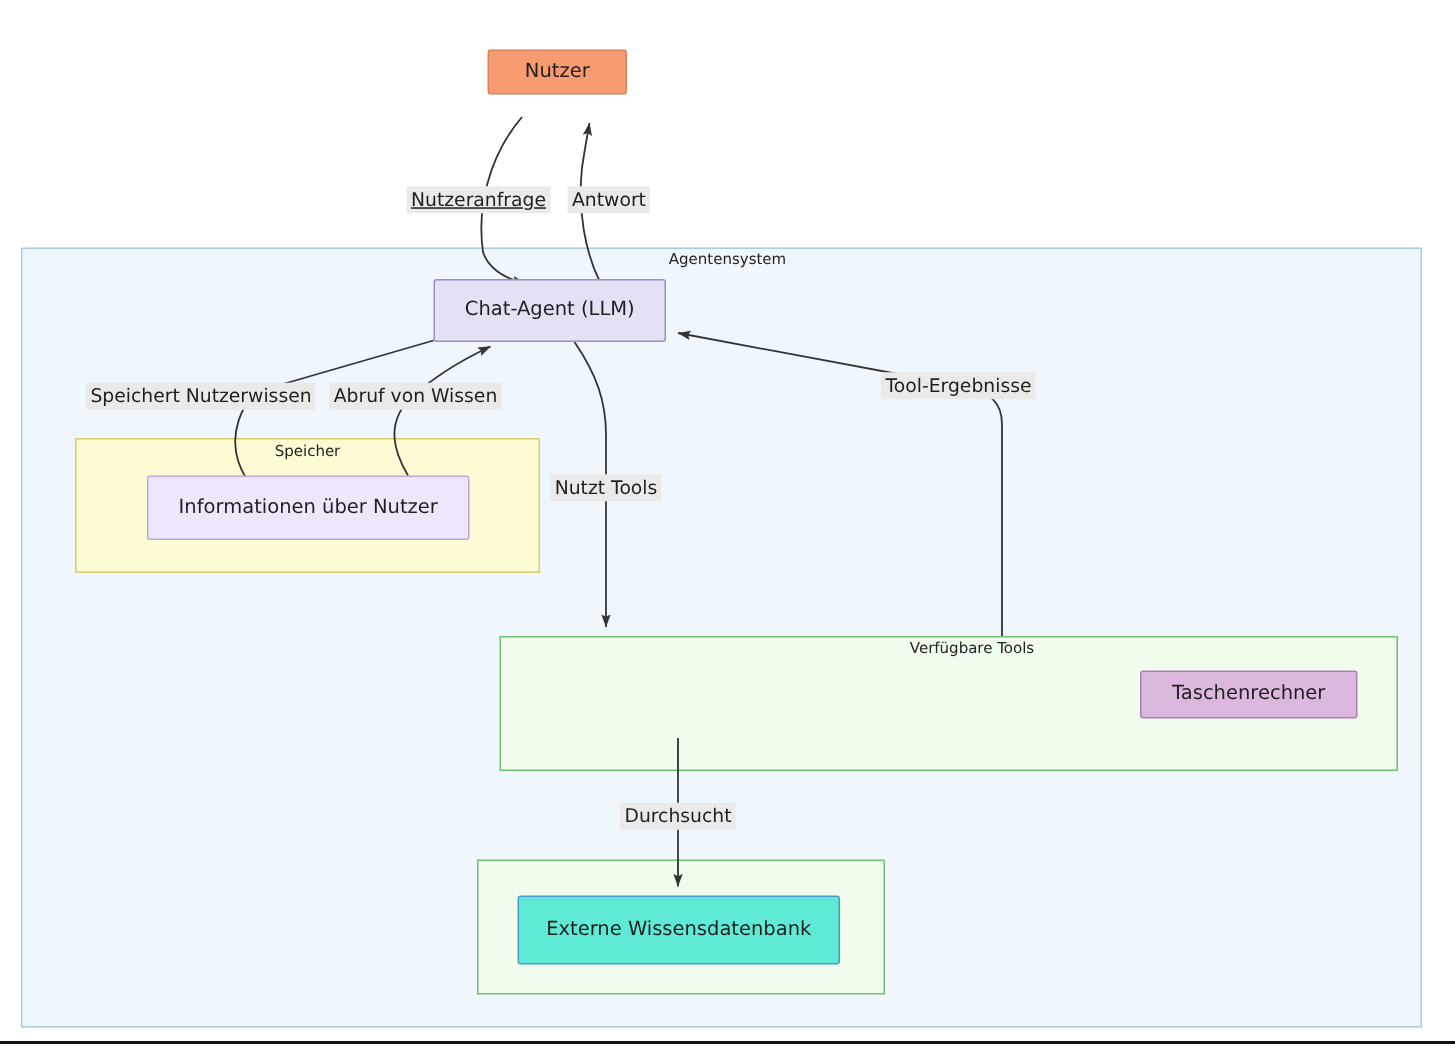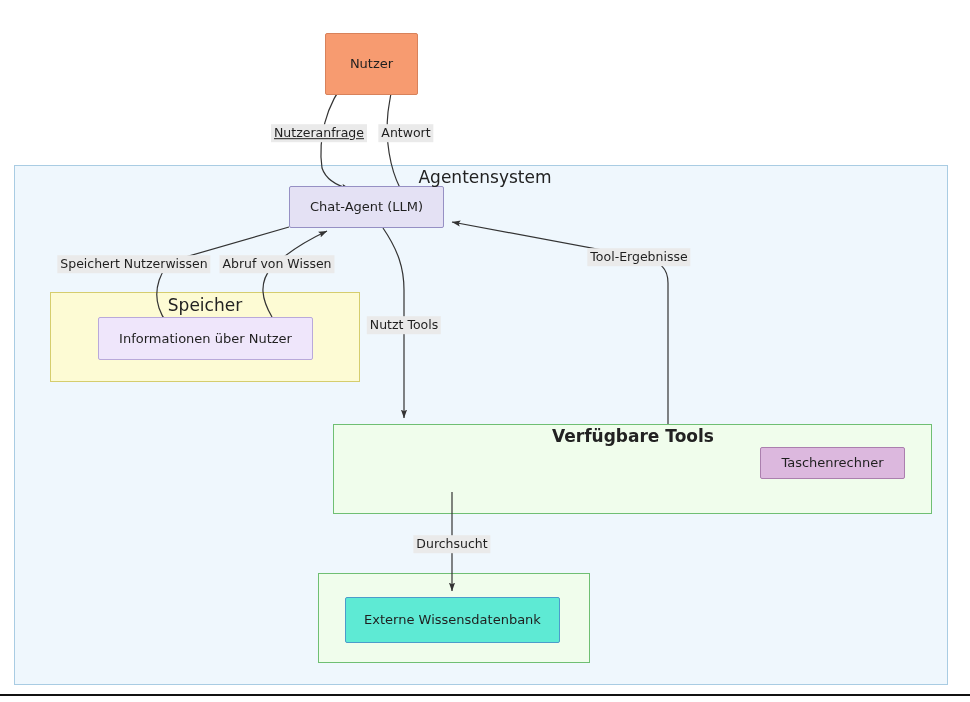--- a/index.html
+++ b/index.html
@@ -29,21 +29,21 @@
   #edge-layer { z-index: 5; }
 
   
   .cluster {
     position: absolute;
     box-sizing: border-box;
     z-index: 2;
   }
   .cluster-label {
     position: absolute;
-    font-size: 17px;
+    font-size: 10px;
     color: #222222;
     white-space: nowrap;
     transform: translateX(-50%);
     z-index: 12;
     line-height: 1;
   }
   #cluster-agentensystem {
     left: 14px; top: 165px;
     width: 934px; height: 520px;
     background: #eff7fd;
@@ -77,21 +77,21 @@
     justify-content: center;
     text-align: center;
     font-size: 13px;
     color: #1f1f1f;
     border-radius: 2px;
     z-index: 11;
     line-height: 1.2;
     padding: 0 6px;
   }
   #node-nutzer {
-    left: 325px; top: 33px; width: 93px; height: 62px;
+    left: 325px; top: 33px; width: 93px; height: 30px;
     background: #f79b70;
     border: 1.2px solid #d8825b;
   }
   #node-chatagent {
     left: 289px; top: 186px; width: 155px; height: 42px;
     background: #e4e1f4;
     border: 1.2px solid #9690c4;
   }
   #node-infos {
     left: 98px; top: 317px; width: 215px; height: 43px;
@@ -148,21 +148,21 @@
 
 <div id="canvas">
 
   <div class="cluster" id="cluster-agentensystem"></div>
   <div class="cluster" id="cluster-speicher"></div>
   <div class="cluster" id="cluster-tools"></div>
   <div class="cluster" id="cluster-wissen"></div>
 
   <div class="cluster-label" style="left:485px; top:169px;">Agentensystem</div>
   <div class="cluster-label" style="left:205px; top:297px;">Speicher</div>
-  <div class="cluster-label" style="left:633px; top:428px;font-weight:bold;">Verfügbare Tools</div>
+  <div class="cluster-label" style="left:648px; top:428px;">Verfügbare Tools</div>
 
   <svg class="layer" id="edge-layer" viewBox="0 0 970 702">
     <defs>
       <marker id="arrowhead" markerWidth="9" markerHeight="7" refX="8.4" refY="3.5" orient="auto" markerUnits="userSpaceOnUse">
         <path d="M0,0.4 L8.6,3.5 L0,6.6 L1.6,3.5 Z" fill="#333333"></path>
       </marker>
     </defs>
 
     <path d="M 348,78 C 325,105 318,140 322,168 C 326,180 338,186 350,189" fill="none" stroke="#333333" stroke-width="1.2" marker-end="url(#arrowhead)"></path>
 

